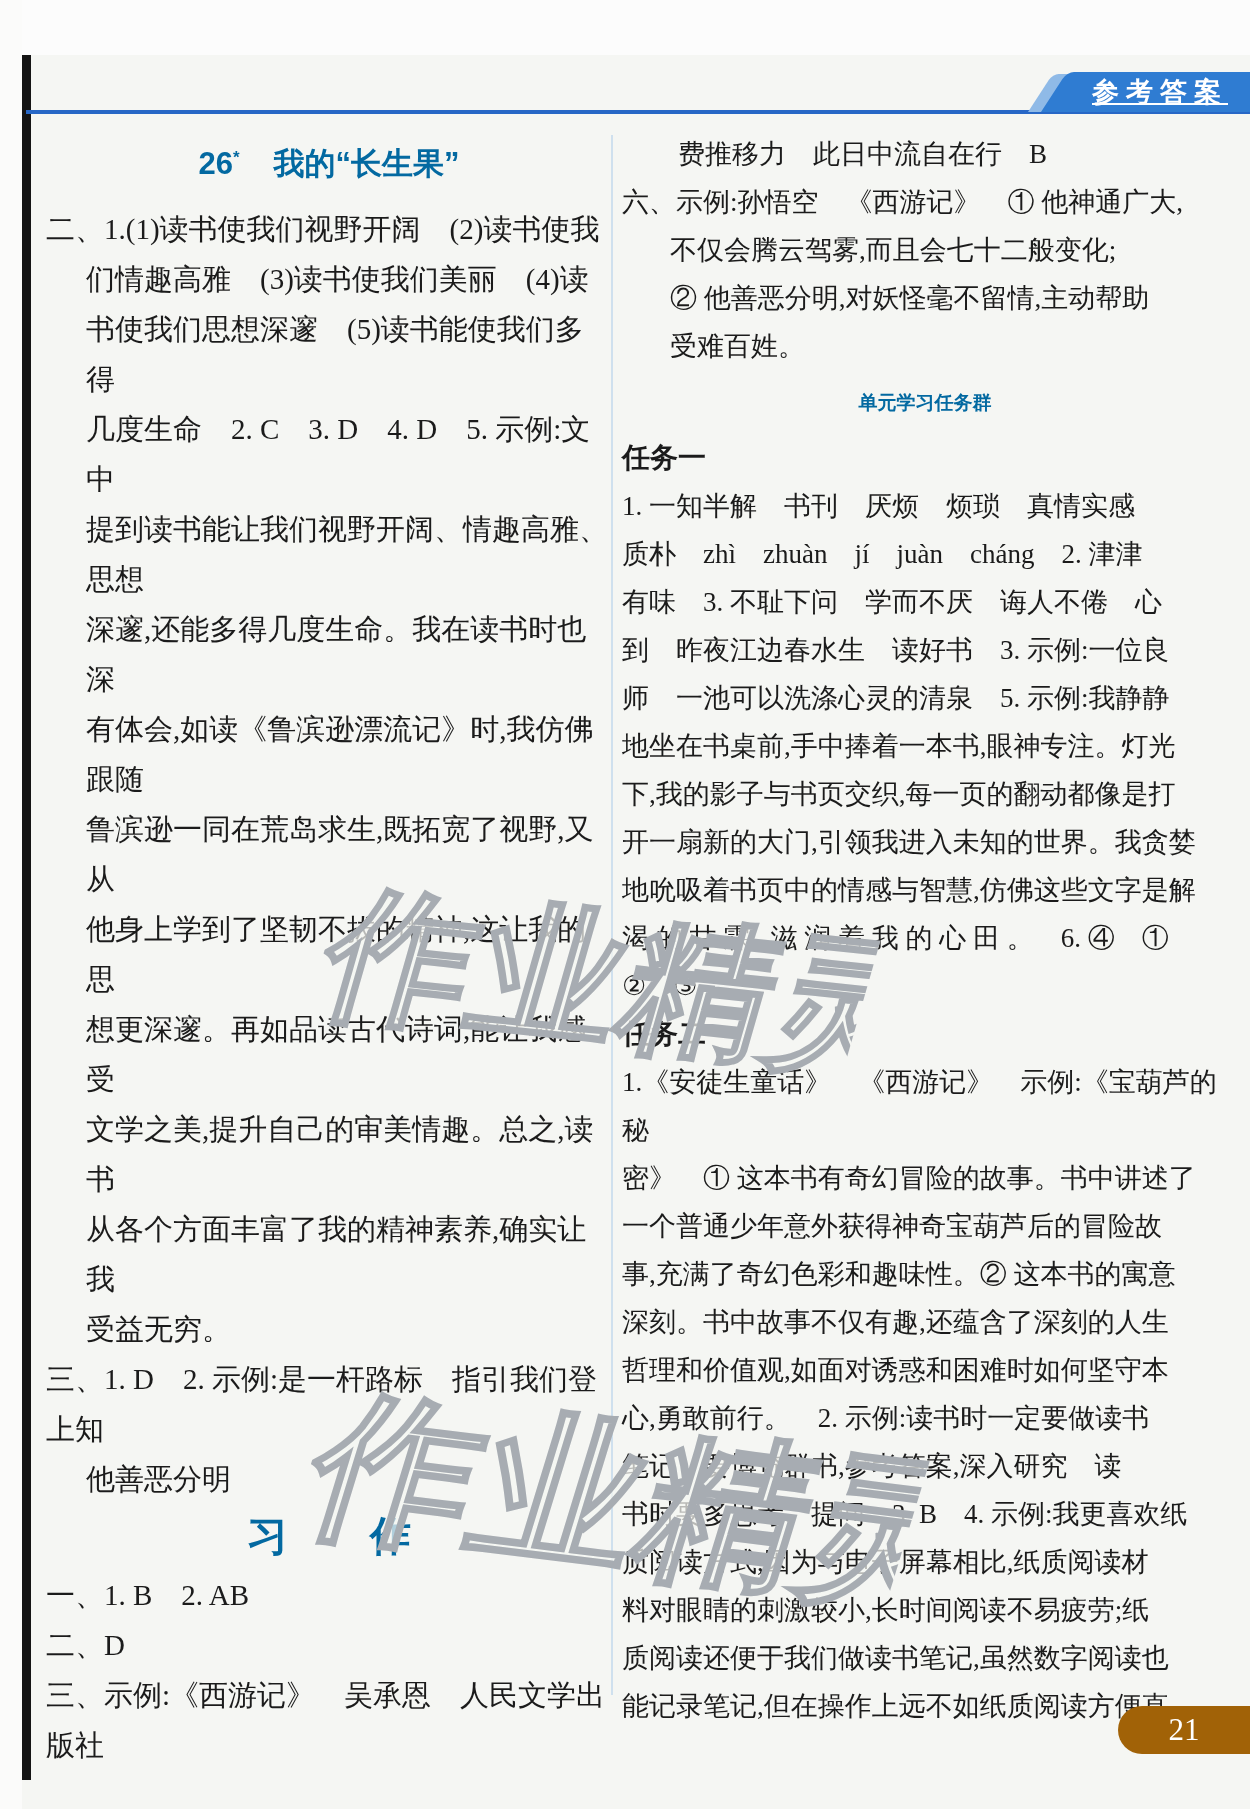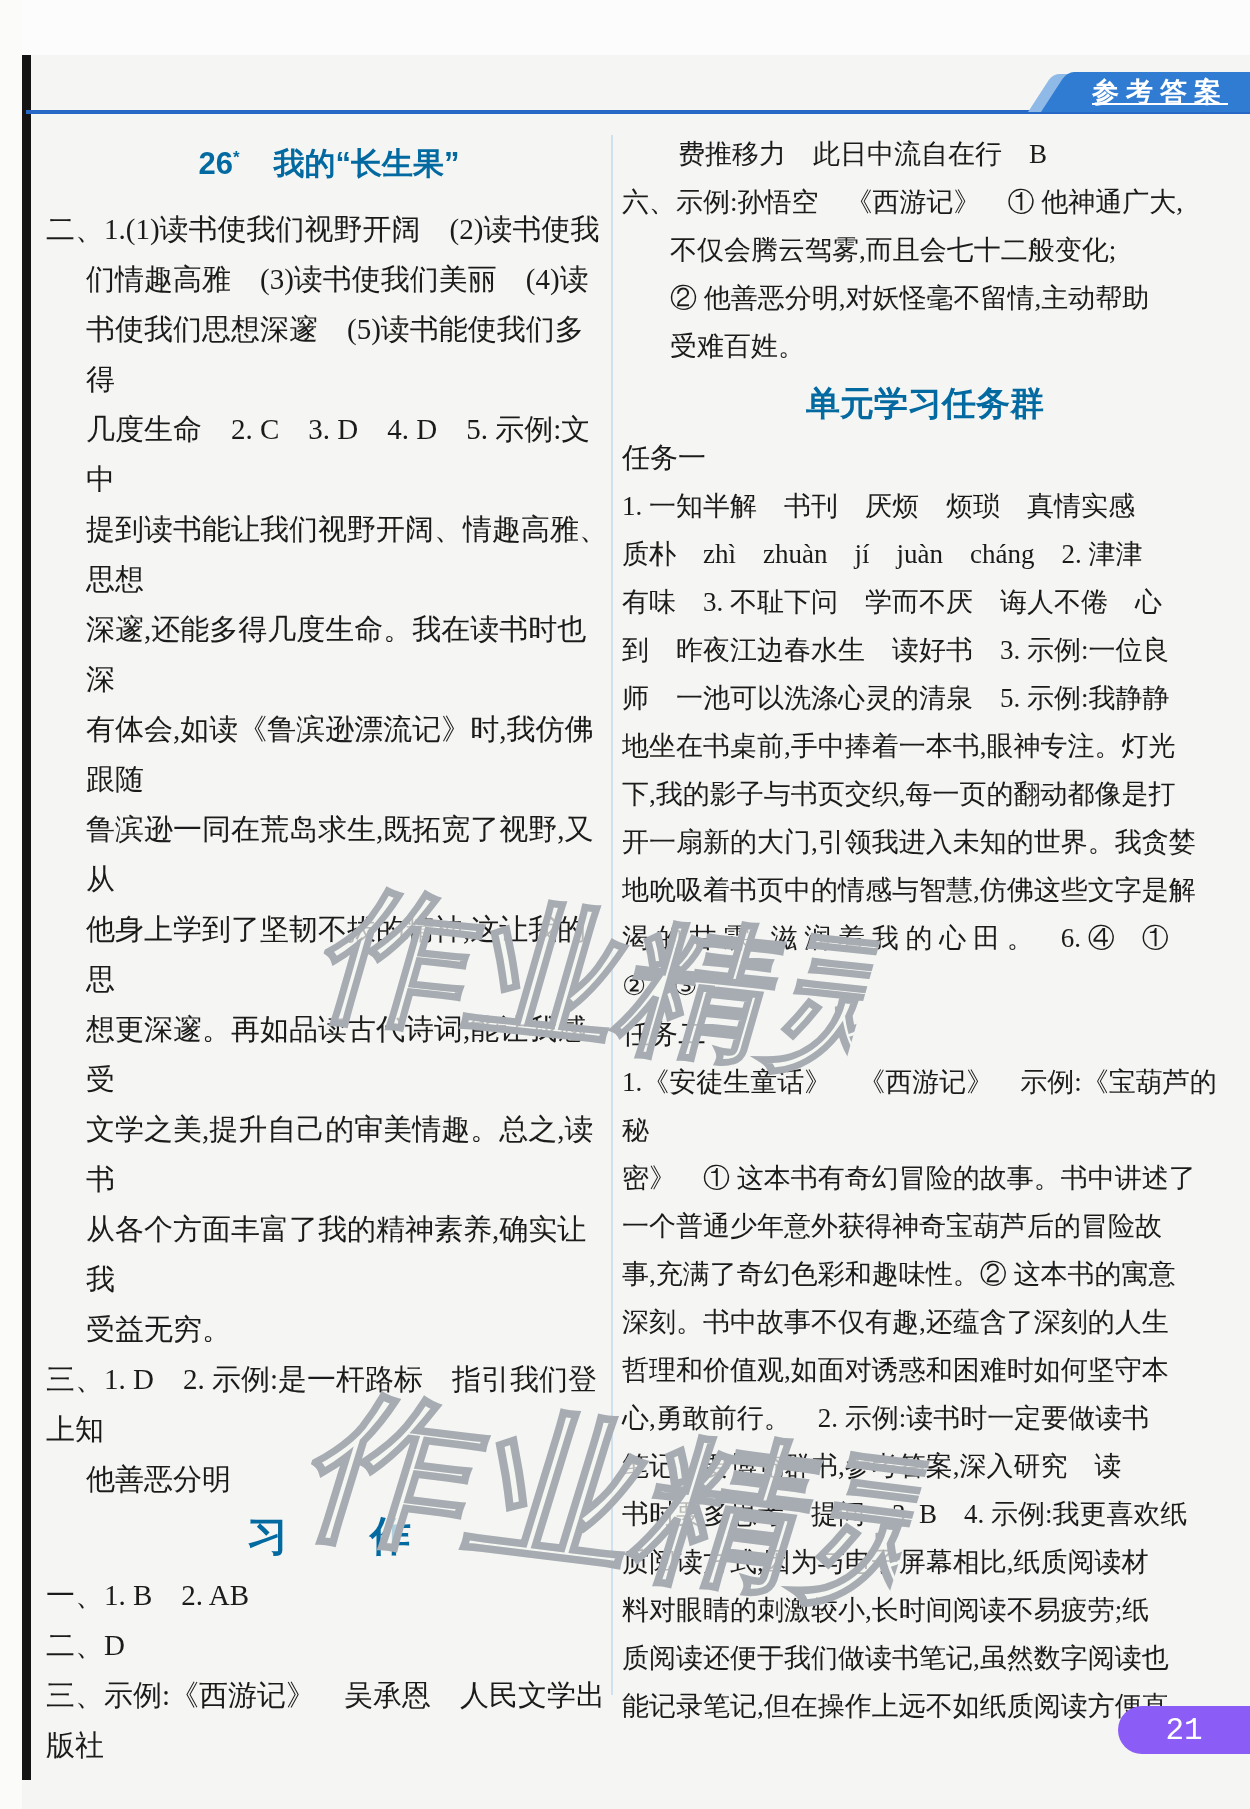--- a/index.html
+++ b/index.html
@@ -31,32 +31,32 @@
   .ind1{padding-left:40px;}
   .rcol .ind1{padding-left:48px;}
   .ind2{padding-left:56px;}
 
   .sec-head{color:#0369a1;font-family:"Liberation Sans","DejaVu Sans",sans-serif;
             font-weight:bold;text-align:center;}
   .head1{font-size:31px;line-height:48px;margin:4px 0 16px 0;}
   .head1 sup{font-size:17px;}
   .head1 .gap{display:inline-block;width:34px;}
   .head2{font-size:41px;line-height:48px;margin:8px 0 10px 0;}
-  .head4{font-size:34px;line-height:54px;margin:6px 0 4px 0;}
-  .task-label{font-family:"Liberation Sans","DejaVu Sans",sans-serif;font-weight:normal;
+  .head4{font-size:19px;line-height:54px;margin:6px 0 4px 0;}
+  .task-label{font-family:"Liberation Sans","DejaVu Sans",sans-serif;font-weight:bold;
               font-size:28px;line-height:48px;}
 
   .watermark{position:absolute;z-index:5;pointer-events:none;}
   .wm1{left:322px;top:872px;transform:rotate(6deg) skewX(-10deg);}
   .wm2{left:308px;top:1378px;transform:rotate(7deg) skewX(-10deg);}
   .wm-text{font-family:"Liberation Sans","DejaVu Sans",sans-serif;font-weight:bold;}
 
-  .page-badge{position:absolute;right:0;top:1706px;width:132px;height:48px;background:#8b5cf6;
+  .page-badge{position:absolute;right:0;top:1706px;width:132px;height:48px;background:#a16207;
               border-radius:24px 0 0 24px;z-index:3;display:flex;align-items:center;justify-content:center;
-              color:#fff;font-family:Liberation Mono, monospace;font-size:31px;}
+              color:#fff;font-family:Liberation Serif, serif;font-size:31px;}
 </style>
 </head>
 <body>
 
 <div class="page">
   <div class="top-band"></div>
   <div class="left-margin"></div>
   <div class="black-bar"></div>
   <div class="rule"></div>
 

